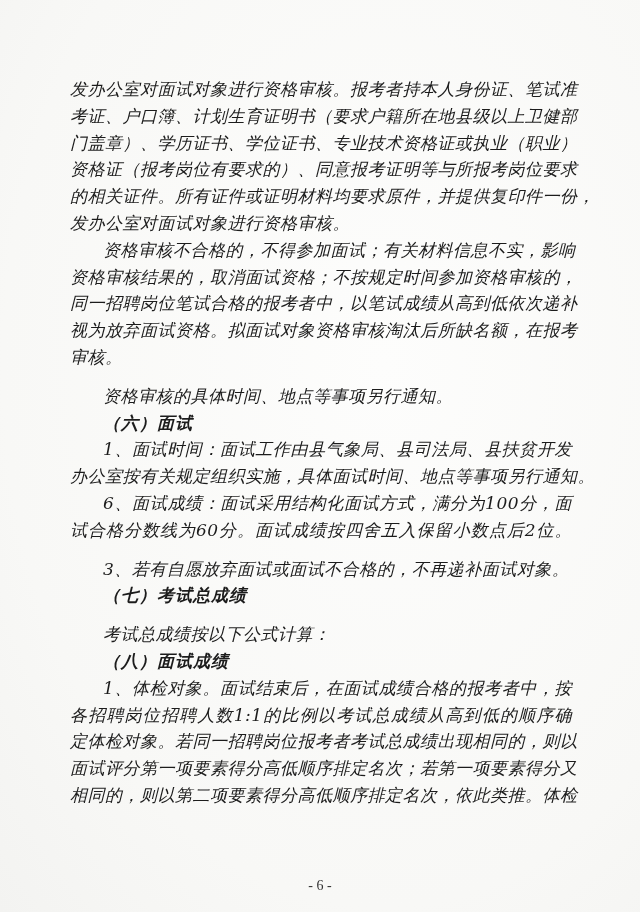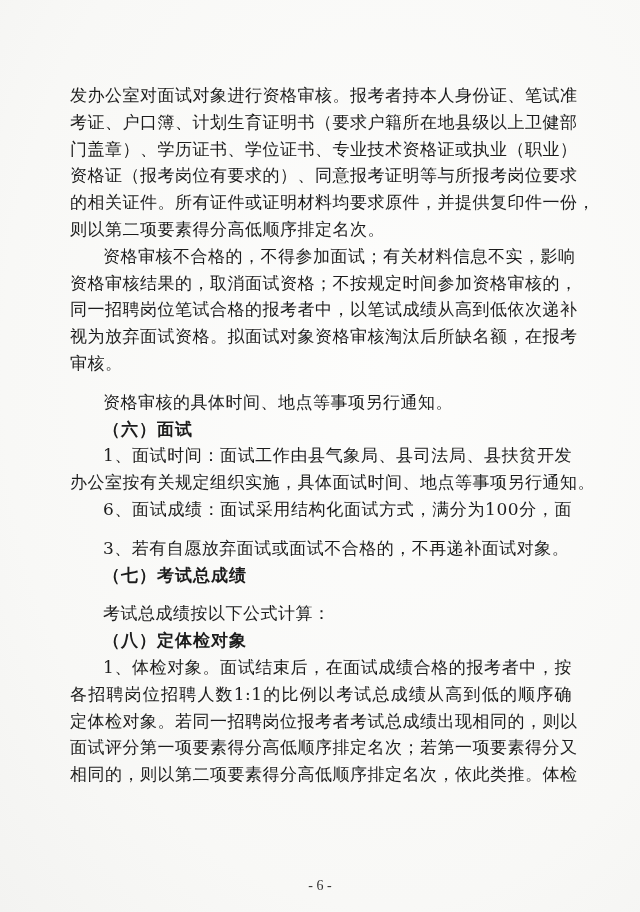--- a/index.html
+++ b/index.html
@@ -8,21 +8,21 @@
     background: #fbfbfa;
     font-family: "DejaVu Serif", "Liberation Serif", serif;
     color: #1c1c1c;
     position: relative;
   }
   .page {
     position: absolute; left: 0; top: 0; width: 640px; height: 912px;
     background: radial-gradient(ellipse at 60% 40%, #fdfdfc 0%, #f8f8f6 70%, #f3f3f1 100%);
   }
   .content {
-    position: absolute; left: 70px; top: 82px; width: 502px;
+    position: absolute; left: 70px; top: 76px; width: 502px; font-style: italic;
   }
   .line {
     height: 26.8px; line-height: 26.8px;
     font-size: 17px;
     white-space: nowrap;
     text-align: justify;
     text-align-last: justify;
     letter-spacing: 0.5px;
   }
   .line.last { text-align-last: left; }
@@ -42,35 +42,36 @@
 </head>
 <body>
 
 <div class="page">
   <div class="content">
     <div class="line">发办公室对面试对象进行资格审核。报考者持本人身份证、笔试准</div>
     <div class="line">考证、户口簿、计划生育证明书（要求户籍所在地县级以上卫健部</div>
     <div class="line">门盖章）、学历证书、学位证书、专业技术资格证或执业（职业）</div>
     <div class="line">资格证（报考岗位有要求的）、同意报考证明等与所报考岗位要求</div>
     <div class="line">的相关证件。所有证件或证明材料均要求原件，并提供复印件一份，</div>
-    <div class="line last">则以第二项要素得分高低顺序排定名次。</div>
+    <div class="line last">发办公室对面试对象进行资格审核。</div>
     <div class="line indent">资格审核不合格的，不得参加面试；有关材料信息不实，影响</div>
     <div class="line">资格审核结果的，取消面试资格；不按规定时间参加资格审核的，</div>
     <div class="line">同一招聘岗位笔试合格的报考者中，以笔试成绩从高到低依次递补</div>
     <div class="line">视为放弃面试资格。拟面试对象资格审核淘汰后所缺名额，在报考</div>
     <div class="line last">审核。</div>
     <div class="line indent last">资格审核的具体时间、地点等事项另行通知。</div>
     <div class="line heading">（六）面试</div>
     <div class="line indent">1、面试时间：面试工作由县气象局、县司法局、县扶贫开发</div>
     <div class="line">办公室按有关规定组织实施，具体面试时间、地点等事项另行通知。</div>
     <div class="line indent">6、面试成绩：面试采用结构化面试方式，满分为100分，面</div>
+    <div class="line">试合格分数线为60分。面试成绩按四舍五入保留小数点后2位。</div>
     <div class="line indent last">3、若有自愿放弃面试或面试不合格的，不再递补面试对象。</div>
     <div class="line heading">（七）考试总成绩</div>
     <div class="line indent last">考试总成绩按以下公式计算：</div>
-    <div class="line heading">（八）定体检对象</div>
+    <div class="line heading">（八）面试成绩</div>
     <div class="line indent">1、体检对象。面试结束后，在面试成绩合格的报考者中，按</div>
     <div class="line">各招聘岗位招聘人数1:1的比例以考试总成绩从高到低的顺序确</div>
     <div class="line">定体检对象。若同一招聘岗位报考者考试总成绩出现相同的，则以</div>
     <div class="line">面试评分第一项要素得分高低顺序排定名次；若第一项要素得分又</div>
     <div class="line">相同的，则以第二项要素得分高低顺序排定名次，依此类推。体检</div>
   </div>
   <div class="page-number">- 6 -</div>
 </div>
 
 </body></html>

